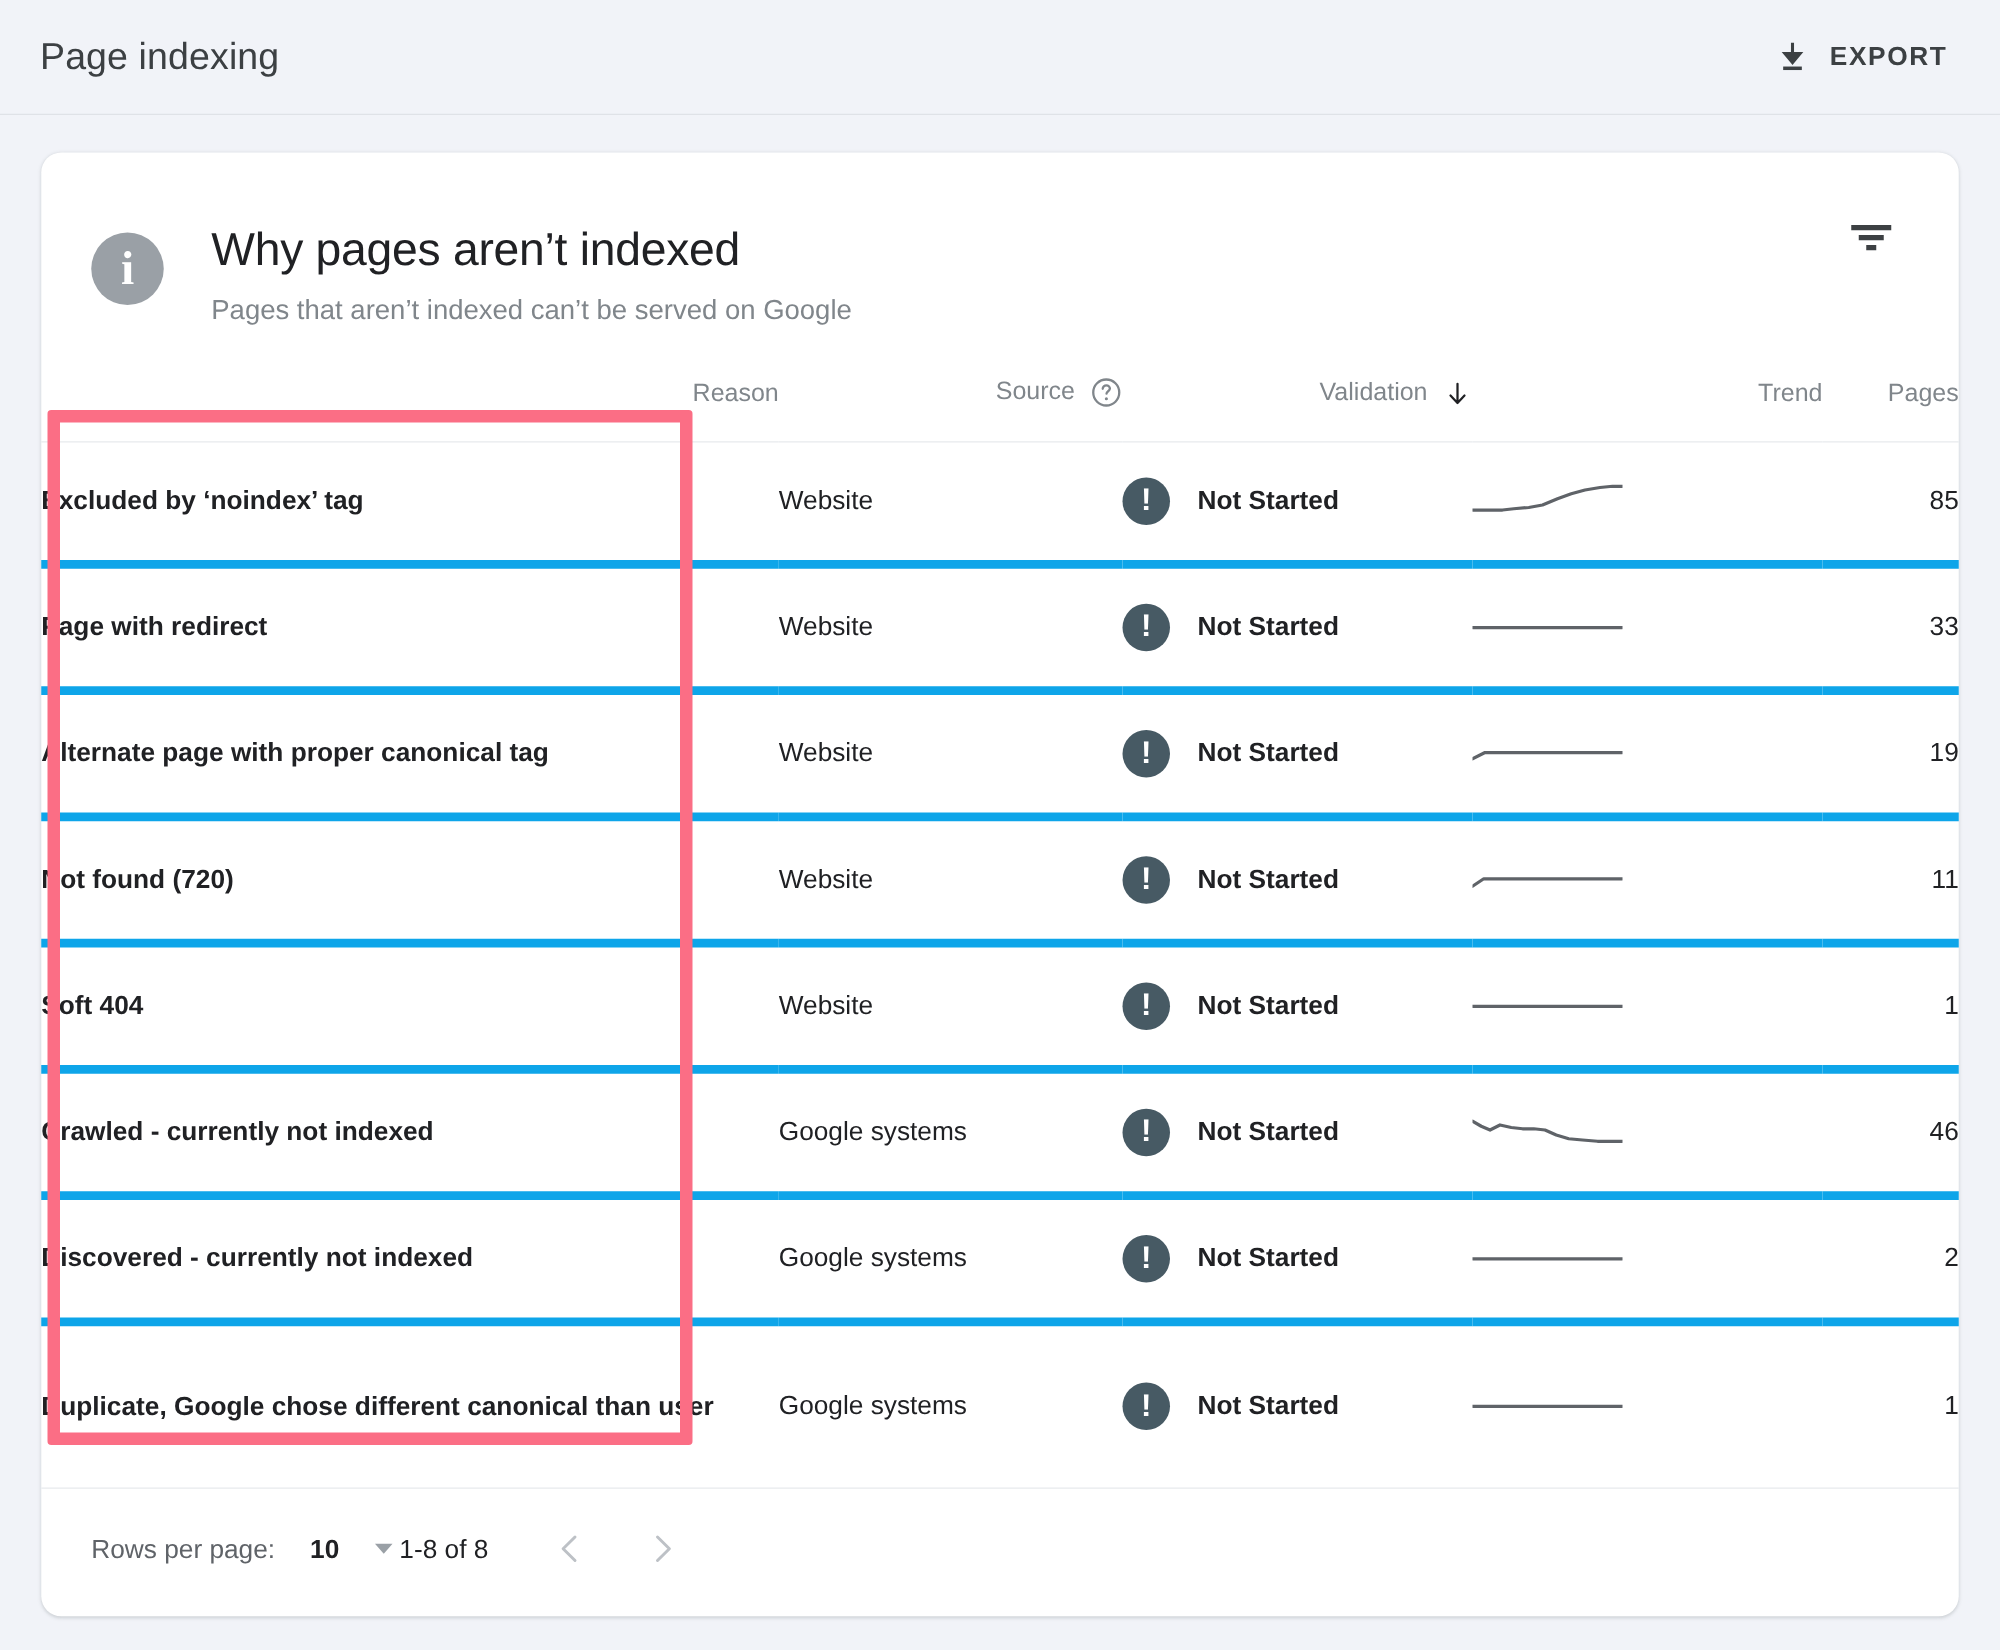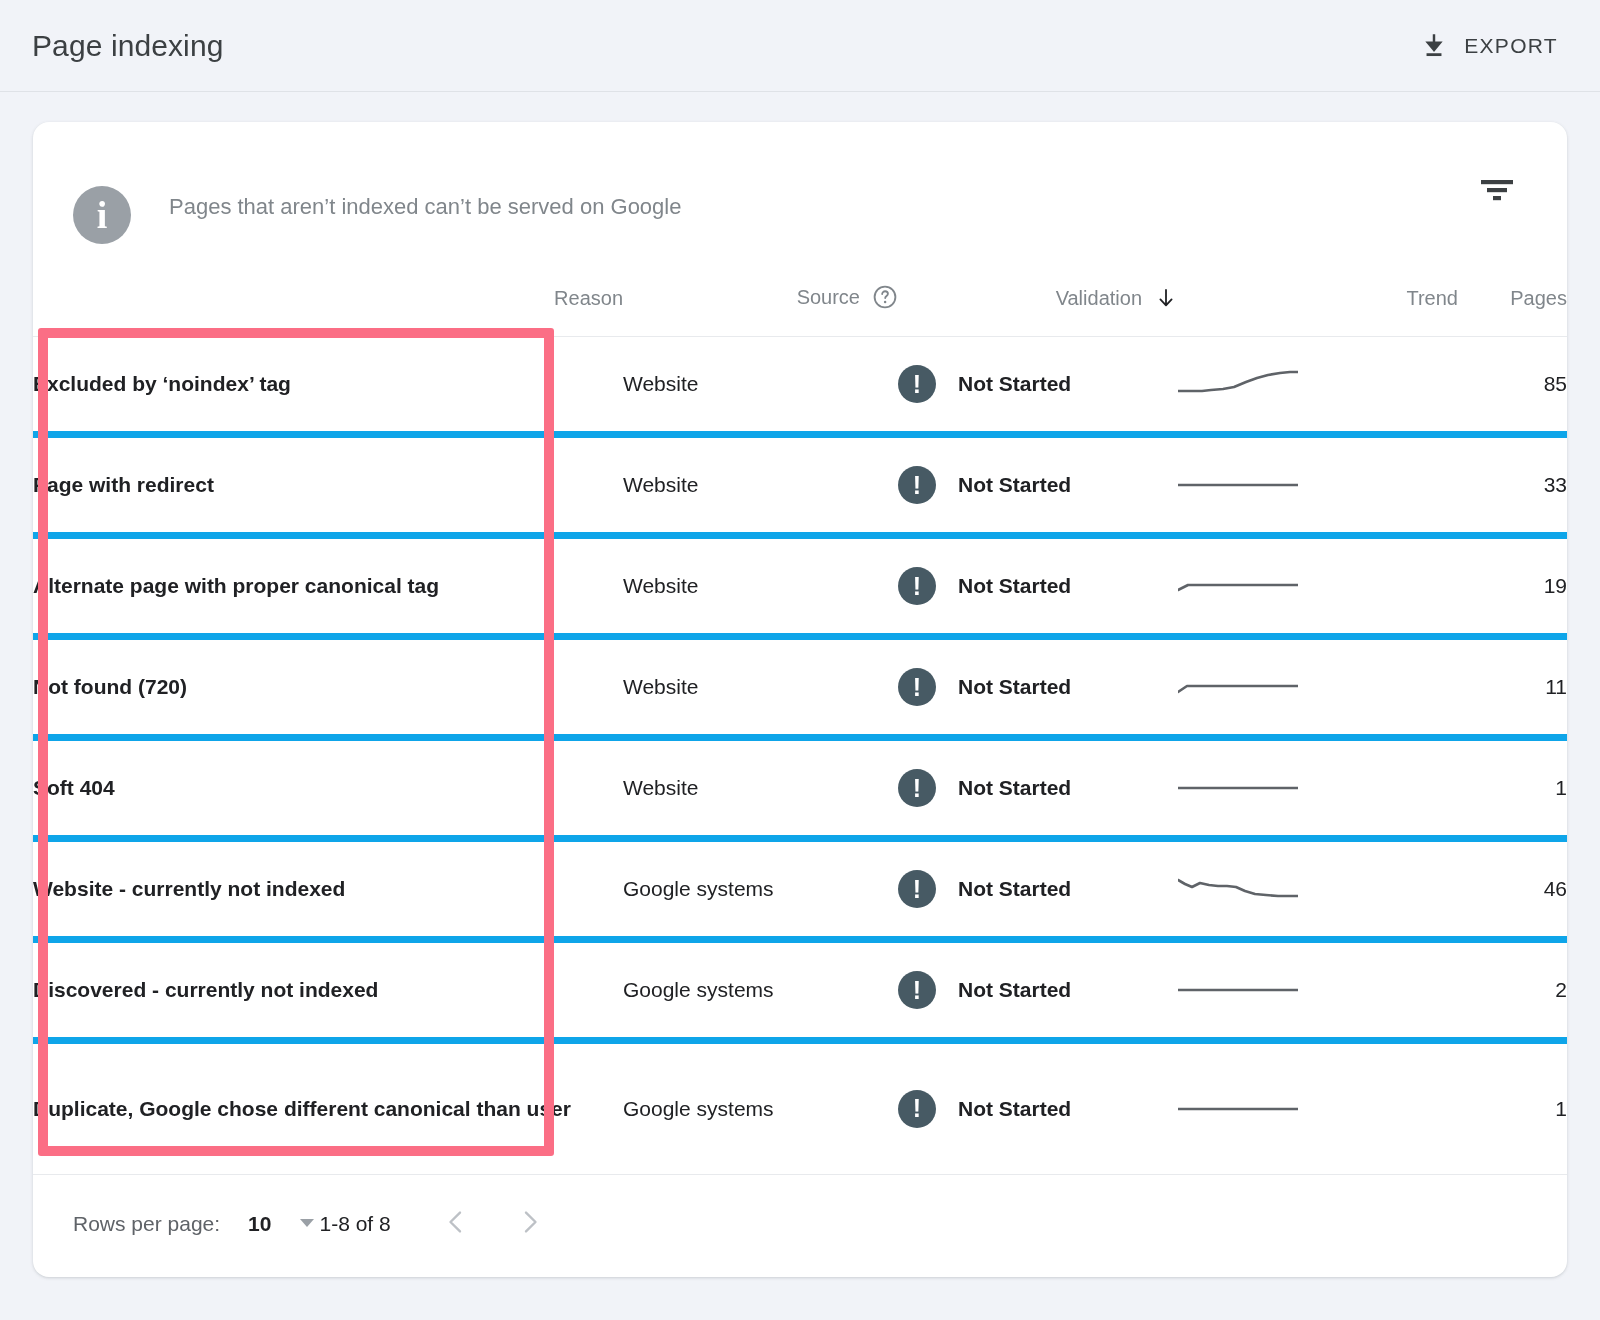--- a/index.html
+++ b/index.html
@@ -35,21 +35,21 @@
     gap: 16px;
     padding: 8px 10px;
     cursor: pointer;
     background: none;
     border: none;
   }
   .export-label {
     font-size: 21px;
     letter-spacing: 1.3px;
     color: #3c4043;
-    font-weight: 400;
+    font-weight: 700;
   }
   .dl-icon { width: 28px; height: 28px; display: block; }
 
   
   .card {
     margin: 30px 33px 0 33px;
     background: #fff;
     border-radius: 16px;
     box-shadow: 0 1px 2px rgba(60,64,67,.10), 0 1px 3px 1px rgba(60,64,67,.07);
     overflow: visible;
@@ -216,20 +216,21 @@
   </button>
 </div>
 
 <div class="card">
 
   <div class="highlight-box"></div>
 
   <div class="card-head">
     <div class="info-circle">i</div>
     <div class="head-text">
+      <div class="card-title">Why pages aren’t indexed</div>
       <div class="card-sub">Pages that aren’t indexed can’t be served on Google</div>
     </div>
     <button class="filter-btn">
       <span>
         <svg class="filter-icon" width="36" height="26" viewBox="0 0 36 26" aria-hidden="true">
           <rect x="2" y="3" width="32" height="4.2" fill="#3c4043"></rect>
           <rect x="8" y="11" width="20" height="4.2" fill="#3c4043"></rect>
           <rect x="14" y="19" width="8" height="4.2" fill="#3c4043"></rect>
         </svg>
       </span>
@@ -369,21 +370,21 @@
           <span>
             <svg class="spark" width="120" height="30" viewBox="0 0 120 30" preserveAspectRatio="none" aria-hidden="true">
               <polyline points="0,15 12,15 24,15 36,15 48,15 60,15 72,15 84,15 96,15 108,15 120,15" fill="none" stroke="#5f6368" stroke-width="2.6" stroke-linejoin="round" stroke-linecap="round"></polyline>
             </svg>
           </span>
         </td>
         <td class="pages">1</td>
       </tr>
 
       <tr class="data-row">
-        <td class="reason">Website - currently not indexed</td>
+        <td class="reason">Crawled - currently not indexed</td>
         <td class="source">Google systems</td>
         <td class="validation">
           <span class="val-cell">
             <span class="status-dot">!</span>
             <span class="status-label">Not Started</span>
           </span>
         </td>
         <td class="trend">
           <span>
             <svg class="spark" width="120" height="30" viewBox="0 0 120 30" preserveAspectRatio="none" aria-hidden="true">

